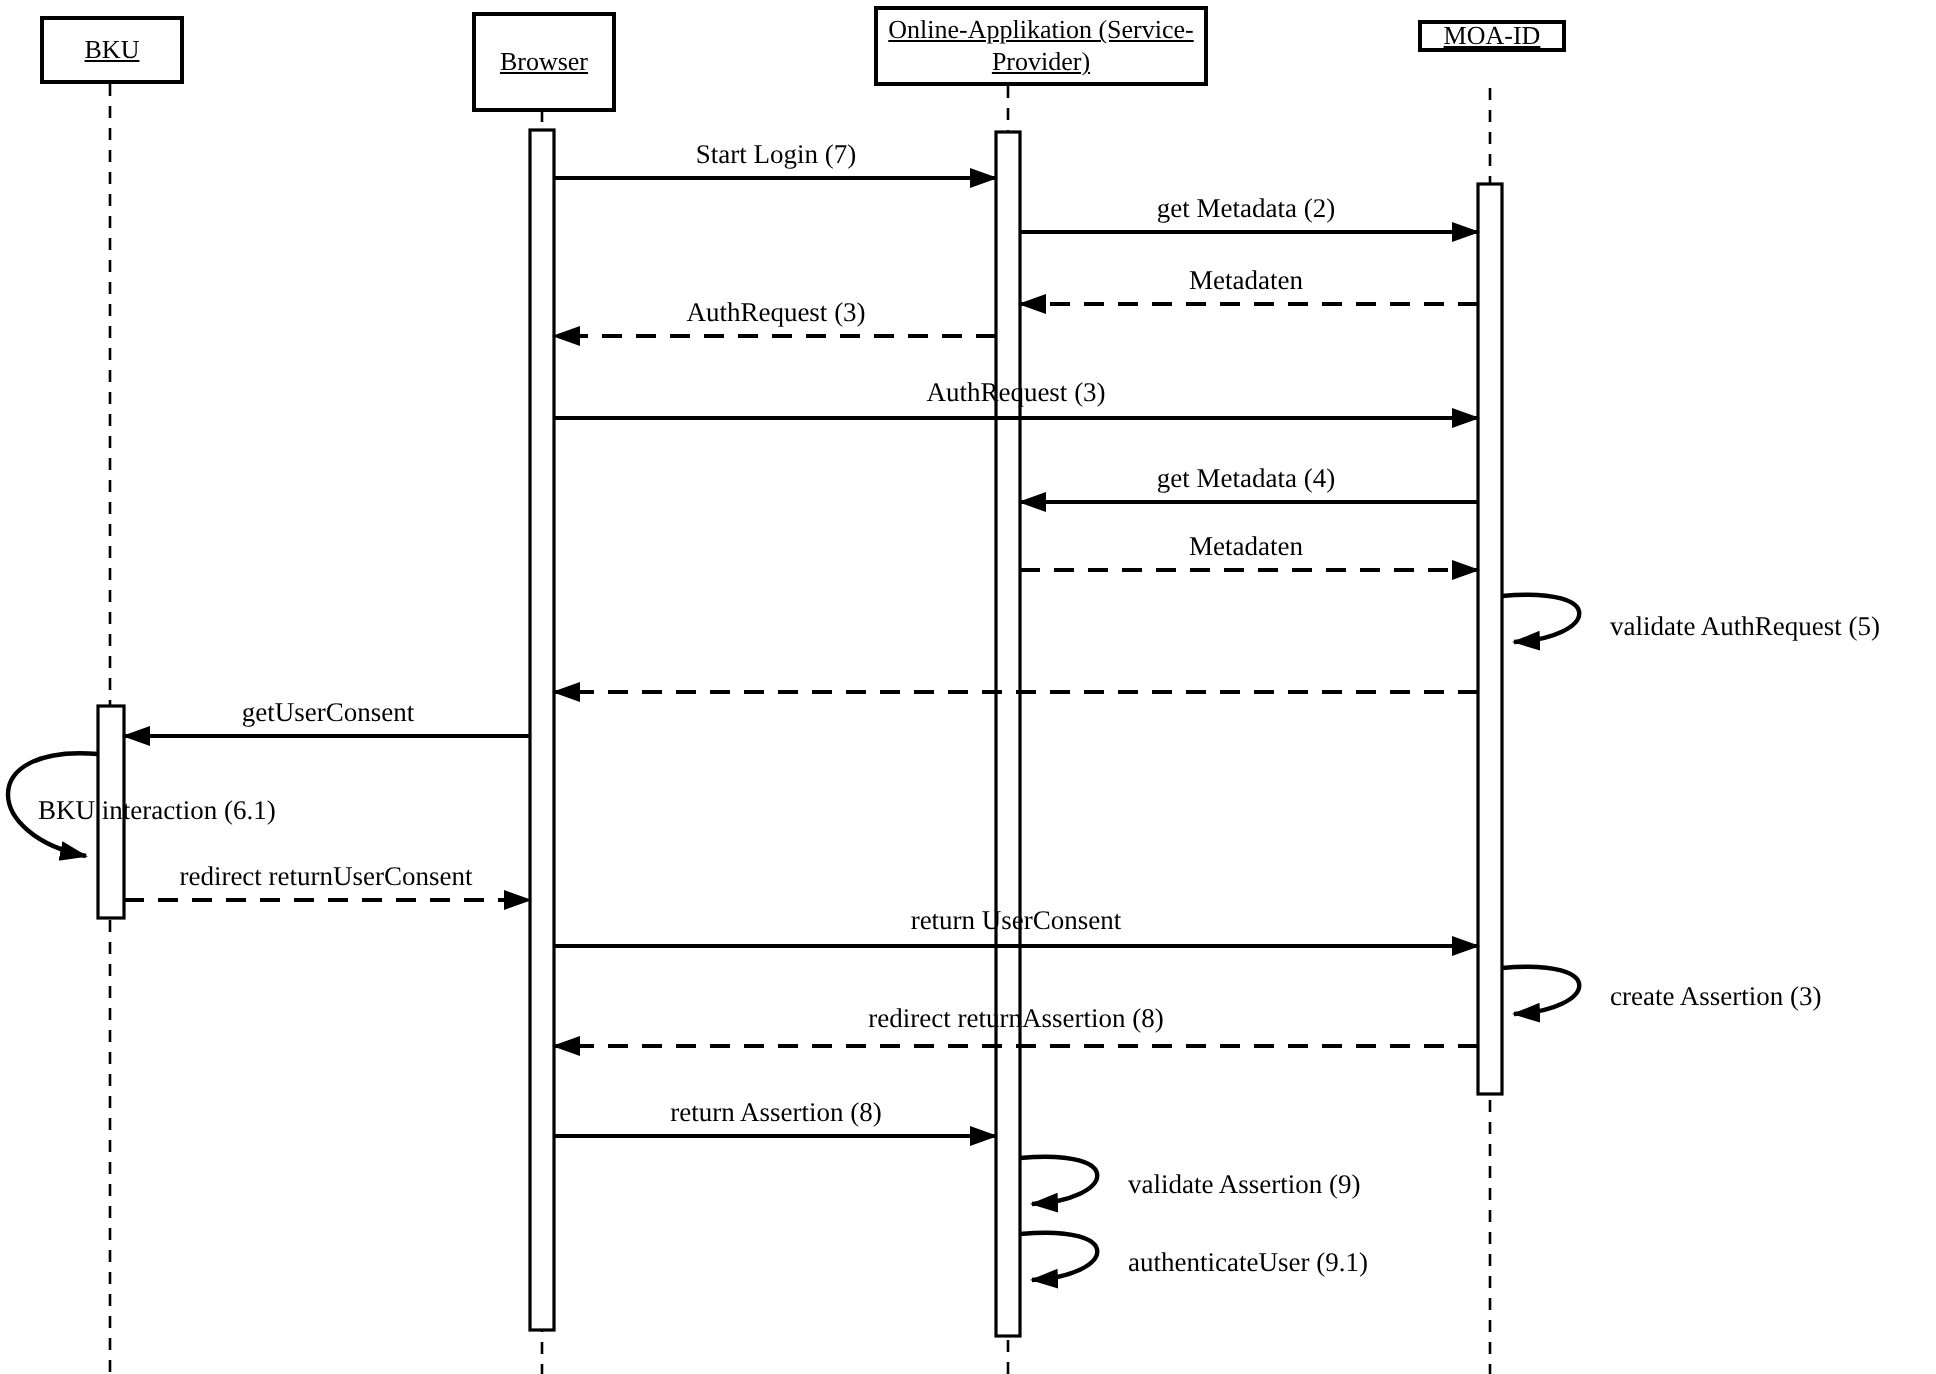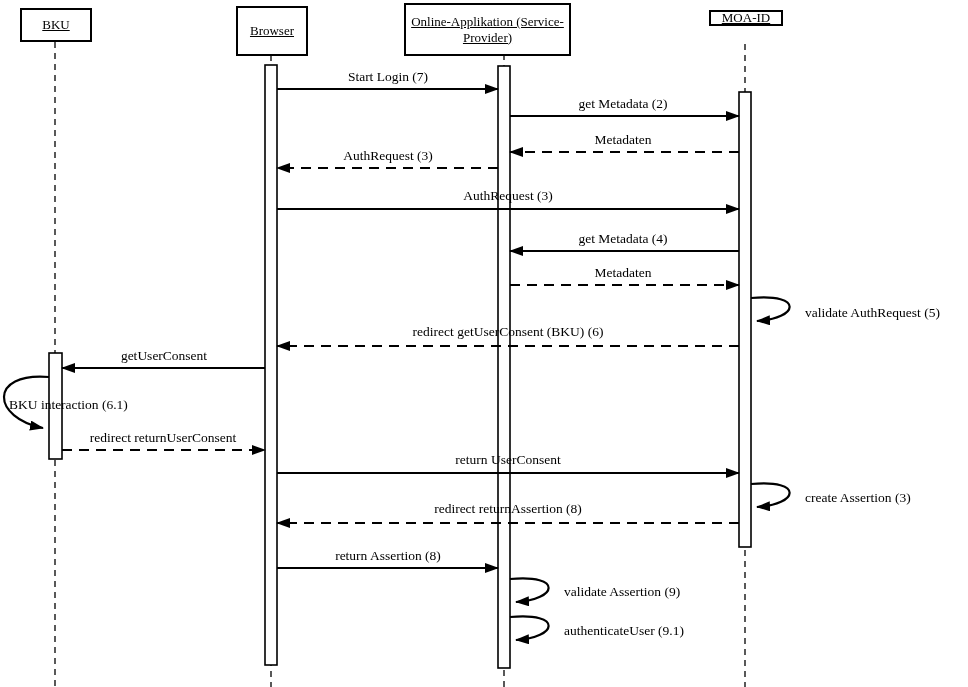--- a/index.html
+++ b/index.html
@@ -73,38 +73,37 @@
       <path d="M49,377 C-12,372 -8,418 43,428" marker-end="url(#arrow)"></path>
     </g>
   </svg>
 
   <div class="pbox" style="left:20px;top:8px;width:72px;height:34px">
     <span>BKU</span>
   </div>
   <div class="pbox" style="left:236px;top:6px;width:72px;height:50px">
     <span>Browser</span>
   </div>
-  <div class="pbox" style="left:404px;top:3px;width:167px;height:53px">
+  <div class="pbox" style="left:437px;top:3px;width:167px;height:40px">
     <span>Online-Applikation (Service-Provider)</span>
   </div>
   <div class="pbox" style="left:709px;top:10px;width:74px;height:16px">
     <span>MOA-ID</span>
   </div>
 
   <div class="mlabel" style="left:388px;top:77px">Start Login (7)</div>
   <div class="mlabel" style="left:623px;top:104px">get Metadata (2)</div>
   <div class="mlabel" style="left:623px;top:140px">Metadaten</div>
   <div class="mlabel" style="left:388px;top:156px">AuthRequest (3)</div>
   <div class="mlabel" style="left:508px;top:196px">AuthRequest (3)</div>
   <div class="mlabel" style="left:623px;top:239px">get Metadata (4)</div>
   <div class="mlabel" style="left:623px;top:273px">Metadaten</div>
   <div class="mlabel leftalign" style="left:805px;top:313px">validate AuthRequest (5)</div>
-  <div class="mlabel" style="left:508px;top:332px">redirect getUserConsent (BKU) (6)</div>
   <div class="mlabel" style="left:164px;top:356px">getUserConsent</div>
-  <div class="mlabel leftalign" style="left:9px;top:405px">BKU interaction (6.1)</div>
+  <div class="mlabel leftalign" style="left:19px;top:405px">BKU interaction (6.1)</div>
   <div class="mlabel" style="left:163px;top:438px">redirect returnUserConsent</div>
   <div class="mlabel" style="left:508px;top:460px">return UserConsent</div>
   <div class="mlabel leftalign" style="left:805px;top:498px">create Assertion (3)</div>
   <div class="mlabel" style="left:508px;top:509px">redirect returnAssertion (8)</div>
   <div class="mlabel" style="left:388px;top:556px">return Assertion (8)</div>
   <div class="mlabel leftalign" style="left:564px;top:592px">validate Assertion (9)</div>
   <div class="mlabel leftalign" style="left:564px;top:631px">authenticateUser (9.1)</div>
 
 </div>
 

